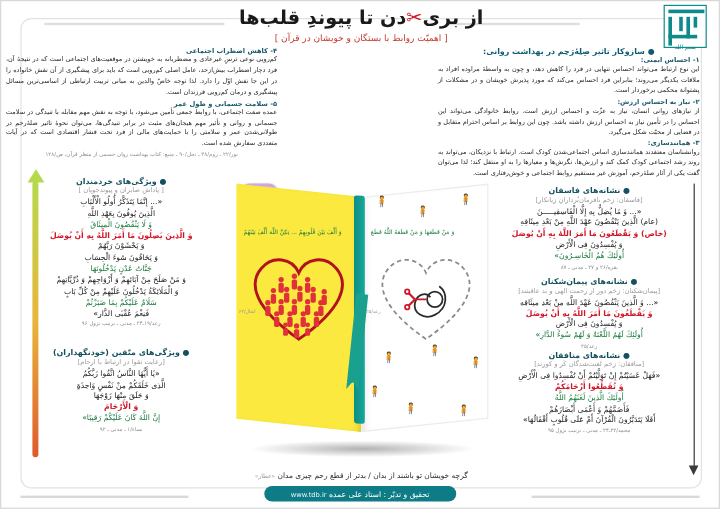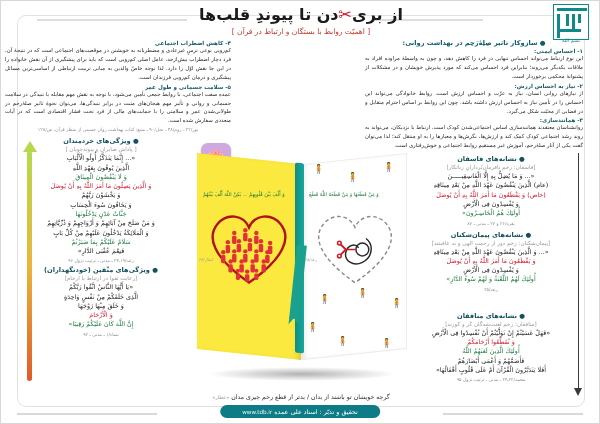--- a/index.html
+++ b/index.html
@@ -72,21 +72,21 @@
     margin:0 0 2px 0;
   }
   .para-h{
     font-size:5.6px;color:#1b5a6b;font-weight:bold;margin:1px 0 0 0;
     text-align:right;
   }
   .ref{font-size:4.6px;color:#8d8d8d;text-align:center;margin-top:1px;}
   
   .qblock{margin:0 0 2px 0;text-align:center;}
   .qline{font-size:6.4px;line-height:1.45;color:#1c1c1c;}
-  .qline.red{color:#d1172a;font-weight:normal;}
+  .qline.red{color:#d1172a;font-weight:bold;}
   .qline.grn{color:#1a7a3c;}
   .qcite{font-size:4.5px;color:#8d8d8d;}
   
   .chip{
     position:absolute;width:30px;height:30px;border-radius:7px;
     display:flex;align-items:center;justify-content:center;
     font-size:16px;line-height:1;
     box-shadow:0 1px 2px rgba(0,0,0,.25);
   }
   .chip.teal{background:#d9efef;color:#14707e;}
@@ -176,21 +176,21 @@
 <div id="poster">
 
   <div class="frame"></div>
 
   <div class="hdr">
     <div class="hdr-rule r-left"></div>
     <div class="hdr-rule r-right"></div>
     <div class="title">
       <span>از بری</span><span class="scis">✂</span><span>دن تا پیوندِ قلب‌ها</span>
     </div>
-    <div class="subtitle">[ اهمیّت روابط با بستگان و ارتباط در قرآن ]</div>
+    <div class="subtitle">[ اهمیّت روابط با بستگان و خویشان در قرآن ]</div>
     <div class="logo"></div>
     <div class="logo-cap">بسم الله</div>
   </div>
 
   <div class="col col-right">
     <div class="sec-head">● سازوکار تاثیر صِلِهٔ‌رَحِم در بهداشت روانی:</div>
     <div id="rc-items">
         <div class="para-h">۱- احساس ایمنی:</div>
         <div class="para">این نوع ارتباط می‌تواند احساس تنهایی در فرد را کاهش دهد، و چون به واسطهٔ مراوده افراد به ملاقات یکدیگر می‌روند؛ بنابراین فرد احساس می‌کند که مورد پذیرش خویشان و در مشکلات از پشتوانهٔ محکمی برخوردار است.</div>
         <div class="para-h">۲- نیاز به احساس ارزش:</div>
@@ -217,21 +217,21 @@
           <div class="sec-head dark">● نشانه‌های پیمان‌شکنان</div>
           <div class="sec-sub">[پیمان‌شکنان: زخم دور از رحمت الهی و بد عاقبتند]</div>
           <div class="qblock">
             <div class="qline">«... وَ الَّذِینَ یَنْقُضُونَ عَهْدَ اللَّهِ مِنْ بَعْدِ مِیثَاقِهِ</div>
             <div class="qline red">وَ یَقْطَعُونَ مَا أَمَرَ اللَّهُ بِهِ أَنْ یُوصَلَ</div>
             <div class="qline">وَ یُفْسِدُونَ فِی الْأَرْضِ</div>
             <div class="qline grn">أُولَئِكَ لَهُمُ اللَّعْنَةُ وَ لَهُمْ سُوءُ الدَّارِ»</div>
           </div>
           <div class="qcite" style="text-align: center;">رعد/۲۵</div>
         </div>
-        <div style="position: relative; margin-top: 20px; padding: 0px 0px 0px 34px;">
+        <div style="position: relative; margin-top: 0; padding: 0px 0px 0px 34px;">
           <div class="chip purpledark" style="top: 6px; left: 0px;">🎭</div>
           <div class="sec-head dark">● نشانه‌های منافقان</div>
           <div class="sec-sub">[منافقان: زخم لعنت‌شدگان کَر و کورند]</div>
           <div class="qblock">
             <div class="qline">«فَهَلْ عَسَیْتُمْ إِنْ تَوَلَّیْتُمْ أَنْ تُفْسِدُوا فِی الْأَرْضِ</div>
             <div class="qline red">وَ تُقَطِّعُوا أَرْحَامَكُمْ</div>
             <div class="qline grn">أُولَئِكَ الَّذِینَ لَعَنَهُمُ اللَّهُ</div>
             <div class="qline">فَأَصَمَّهُمْ وَ أَعْمَى أَبْصَارَهُمْ</div>
             <div class="qline">أَفَلَا یَتَدَبَّرُونَ الْقُرْآنَ أَمْ عَلَى قُلُوبٍ أَقْفَالُهَا»</div>
           </div>
@@ -242,40 +242,40 @@
 
   <div class="col col-left">
     <div id="lc-items">
         <div class="para-h">۴- کاهش اضطراب اجتماعی</div>
         <div class="para">کم‌رویی نوعی ترسِ غیرعادی و مضطربانه به خویشتن در موقعیت‌های اجتماعی است که در نتیجهٔ آن، فرد دچار اضطراب بیش‌از‌حد، عامل اصلی کم‌رویی است که باید برای پیشگیری از آن نقش خانواده را در این جا نقش اوّل را دارد. لذا توجه خاصّ والدین به مبانی تربیت ارتباطی از اساسی‌ترین مسائل پیشگیری و درمان کم‌رویی فرزندان است.</div>
         <div class="para-h">۵- سلامت جسمانی و طول عمر</div>
         <div class="para">عمده صفت اجتماعی، با روابط جمعی تأمین می‌شود، با توجه به نقش مهم مقابله با تنیدگی در سلامت جسمانی و روانی و تأثیر مهم هیجان‌های مثبت در برابر تنیدگی‌ها، می‌توان نحوهٔ تاثیر صلهٔ‌رحم در طولانی‌شدن عمر و سلامتی را با حمایت‌های مالی از فرد تحت فشار اقتصادی است که در آیات متعددی سفارش شده است.</div>
       </div>
     <div class="ref">نور/۲۲ ـ روم/۳۸ ـ نحل/۹۰ ـ منبع: کتاب بهداشت روان جسمی از منظر قرآن، ص/۱۲۸</div>
     <div id="lc-sections">
-        <div style="position: relative; margin-top: 5px; padding: 0px 34px 0px 0px;">
+        <div style="position: relative; margin-top: 15px; padding: 0px 34px 0px 0px;">
           <div class="chip violet" style="top: 6px; right: 0px;">🧠</div>
           <div class="sec-head dark">● ویژگی‌های خردمندان</div>
           <div class="sec-sub">[ پاداش صابران و پیوندجویان ]</div>
           <div class="qblock">
             <div class="qline">«... إِنَّمَا یَتَذَكَّرُ أُولُو الْأَلْبَابِ</div>
             <div class="qline">الَّذِینَ یُوفُونَ بِعَهْدِ اللَّهِ</div>
             <div class="qline grn">وَ لَا یَنْقُضُونَ الْمِیثَاقَ</div>
             <div class="qline red">وَ الَّذِینَ یَصِلُونَ مَا أَمَرَ اللَّهُ بِهِ أَنْ یُوصَلَ</div>
             <div class="qline">وَ یَخْشَوْنَ رَبَّهُمْ</div>
             <div class="qline">وَ یَخَافُونَ سُوءَ الْحِسَابِ</div>
             <div class="qline grn">جَنَّاتُ عَدْنٍ یَدْخُلُونَهَا</div>
             <div class="qline">وَ مَنْ صَلَحَ مِنْ آبَائِهِمْ وَ أَزْوَاجِهِمْ وَ ذُرِّیَّاتِهِمْ</div>
             <div class="qline">وَ الْمَلَائِكَةُ یَدْخُلُونَ عَلَیْهِمْ مِنْ كُلِّ بَابٍ</div>
             <div class="qline grn">سَلَامٌ عَلَیْكُمْ بِمَا صَبَرْتُمْ</div>
             <div class="qline">فَنِعْمَ عُقْبَى الدَّارِ»</div>
           </div>
           <div class="qcite" style="text-align: center;">رعد/۱۹ـ۲۴ ـ مدنی ـ ترتیب نزول ۹۶</div>
         </div>
-        <div style="position: relative; margin-top: 3px; padding: 0px 34px 0px 0px;">
+        <div style="position: relative; margin-top: 17px; padding: 0px 34px 0px 0px;">
           <div class="chip orange" style="top: 6px; right: 0px;">🤰</div>
           <div class="sec-head dark">● ویژگی‌های متّقین (خودنگهداران)</div>
           <div class="sec-sub">[رعایت تقوا در ارتباط با ارحام]</div>
           <div class="qblock">
             <div class="qline">«یَا أَیُّهَا النَّاسُ اتَّقُوا رَبَّكُمُ</div>
             <div class="qline">الَّذِی خَلَقَكُمْ مِنْ نَفْسٍ وَاحِدَةٍ</div>
             <div class="qline">وَ خَلَقَ مِنْهَا زَوْجَهَا</div>
             <div class="qline red">وَ الْأَرْحَامَ</div>
             <div class="qline grn">إِنَّ اللَّهَ كَانَ عَلَیْكُمْ رَقِیبًا»</div>
           </div>

